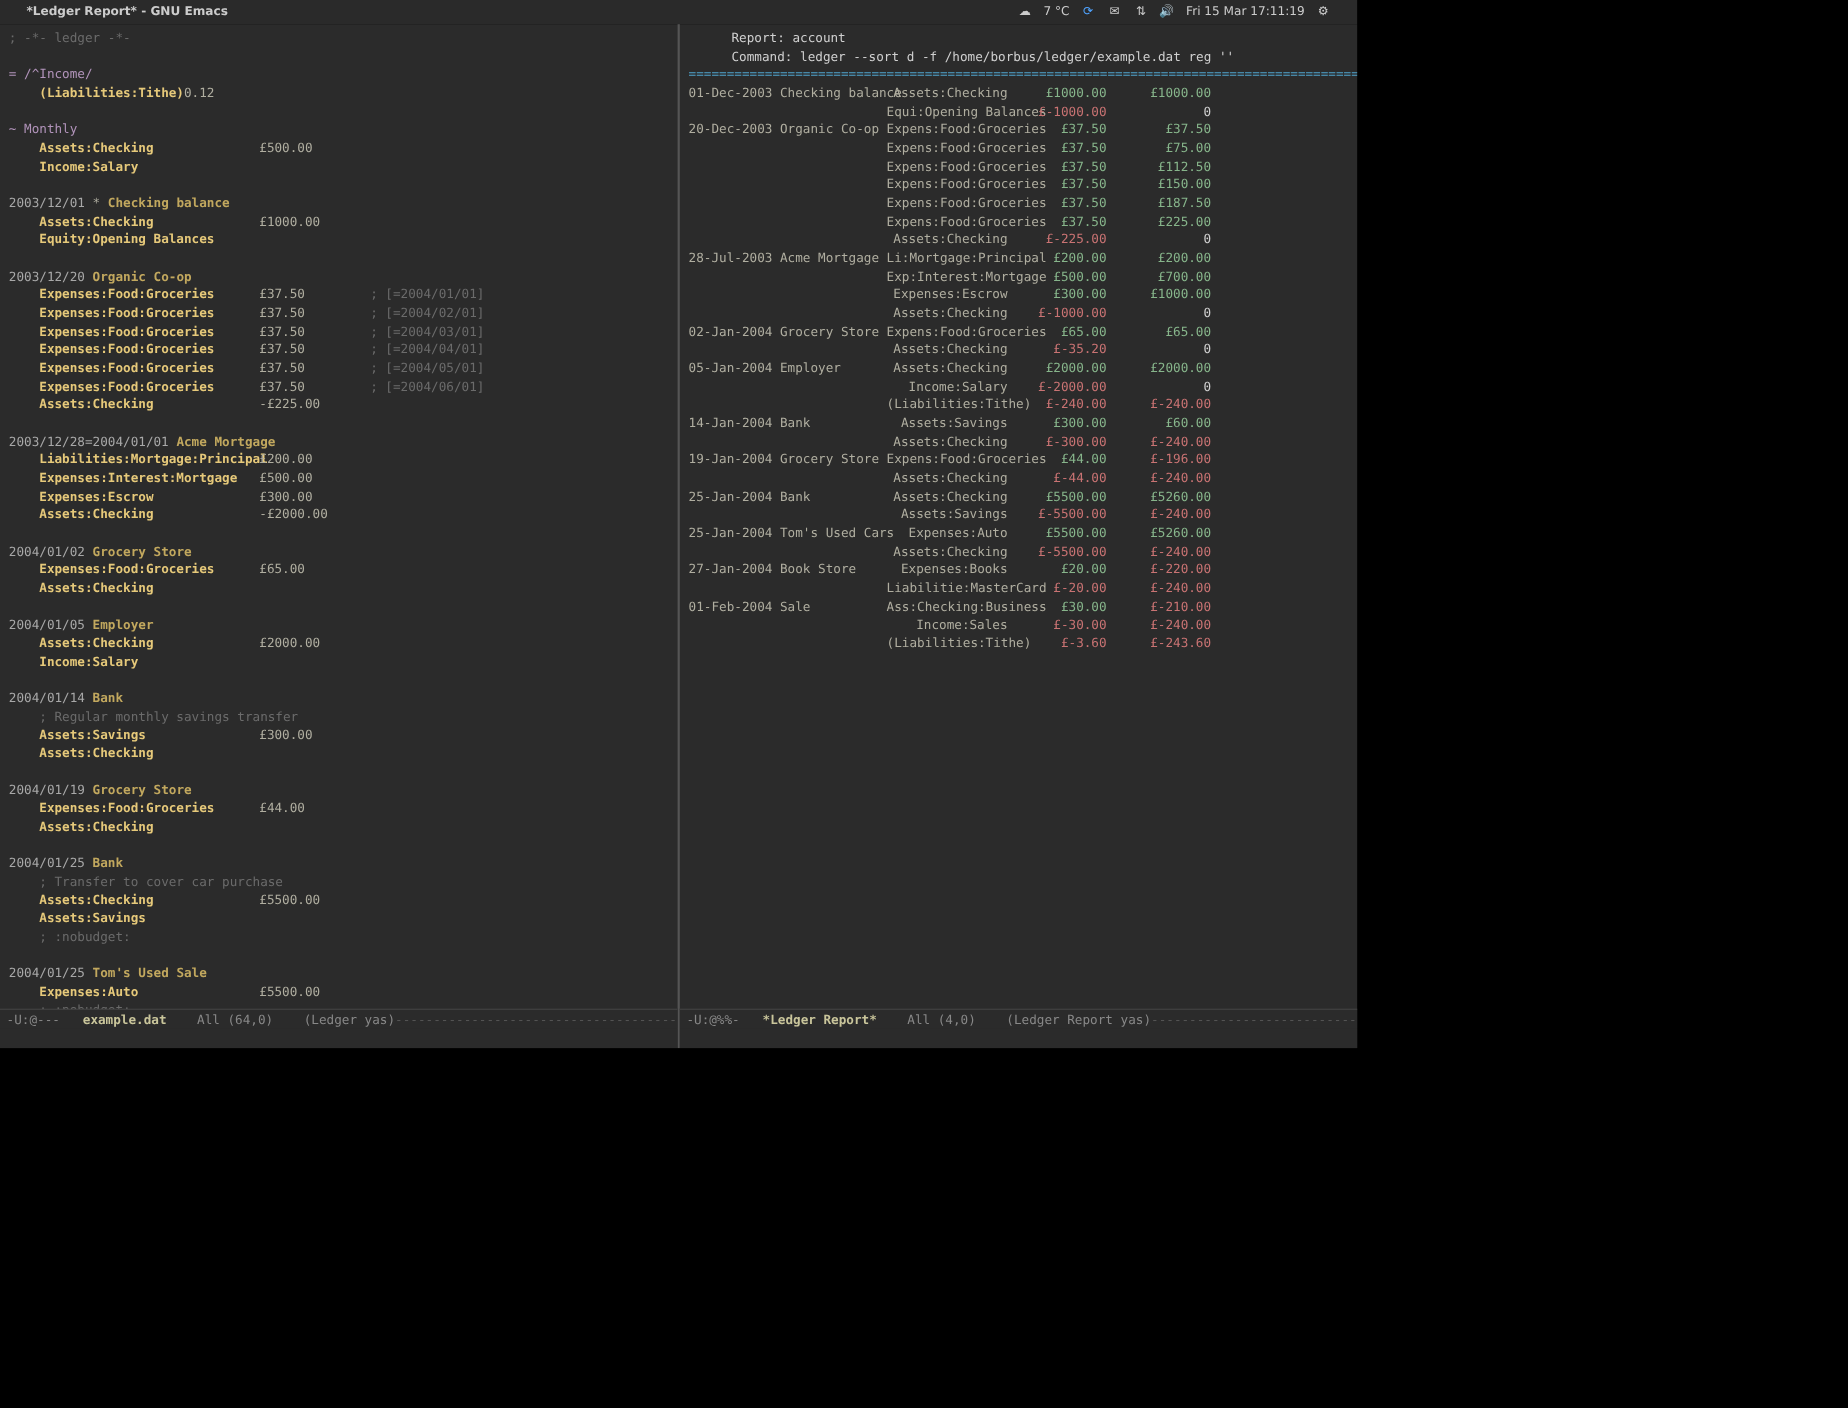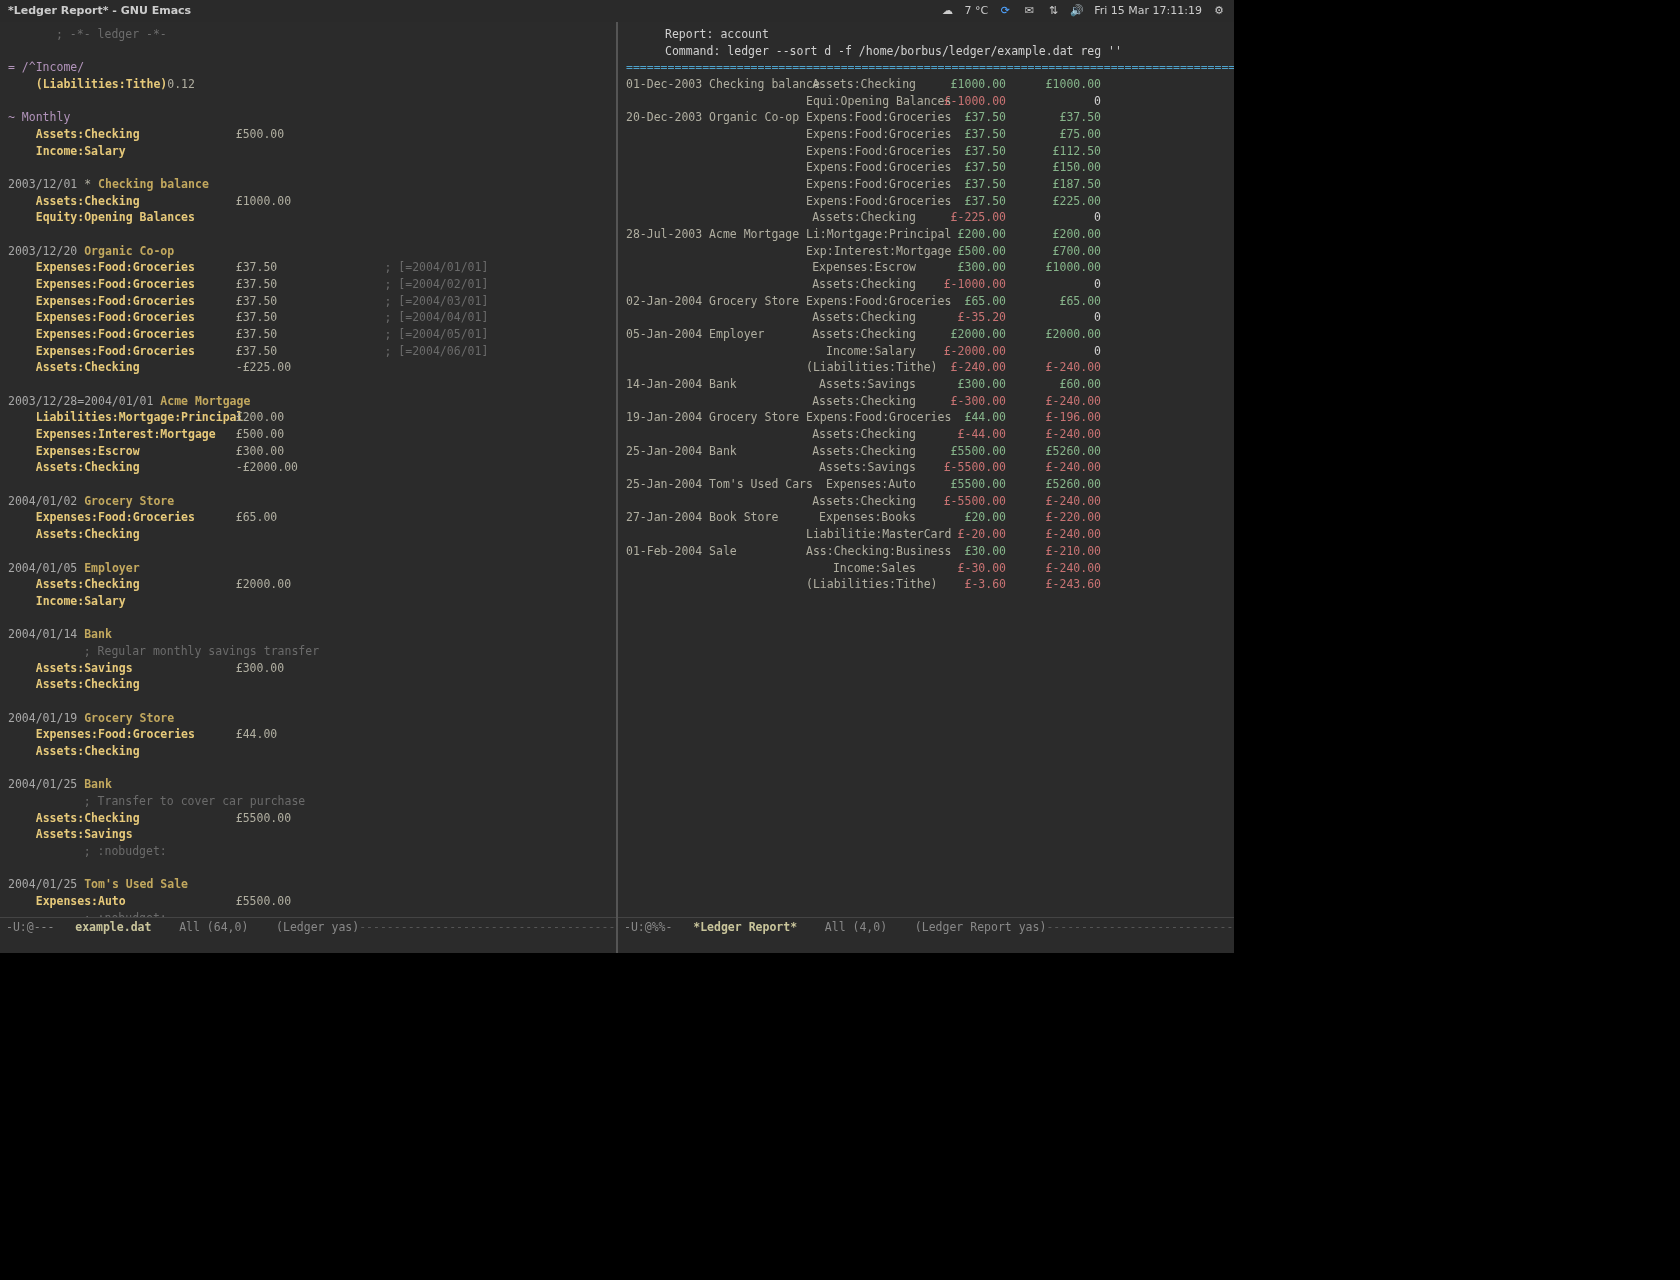--- a/index.html
+++ b/index.html
@@ -12,21 +12,21 @@
     width: 1234px;
     height: 953px;
     overflow: hidden;
   }
   .topbar {
     height: 22px;
     background: #2a2a2a;
     color: #ccc;
     display: flex;
     align-items: center;
-    padding: 0 8px;
+    padding: 0 24px;
     font-family: "DejaVu Sans", Arial, sans-serif;
     font-size: 11px;
     justify-content: space-between;
   }
   .topbar .left { font-weight: bold; }
   .topbar .right { display: flex; align-items: center; gap: 10px; }
   .tb-icon { width: 14px; height: 14px; display: inline-flex; align-items: center; justify-content: center; }
   .workspace {
     display: flex;
     height: calc(100% - 22px);
@@ -57,21 +57,21 @@
     overflow: hidden;
     border-top: 1px solid #444;
   }
   .modeline .name { color: #c9c59b; font-weight: bold; }
   .minibuf {
     height: 18px;
     background: #2b2b2b;
     padding: 1px 6px;
   }
   
-  .comment { color: #6b6b6b; margin-left: 48px; }
+  .comment { color: #6b6b6b; }
   .keyword { color: #b294bb; margin-top: 38px; }
   .payee   { color: #c2a85e; font-weight: bold; }
   .date    { color: #a8a8a8; }
   .acct    { color: #e6c97a; font-weight: bold; }
   .hl      { color: #d0d0d0; }
   .hdr     { color: #d0d0d0; padding-left: 39px; }
   .dash    { color: #4fa3cc; }
   .pos     { color: #87b58b; }
   .neg     { color: #c97373; }
   .col1 { display:inline-block; width: 180px; }

